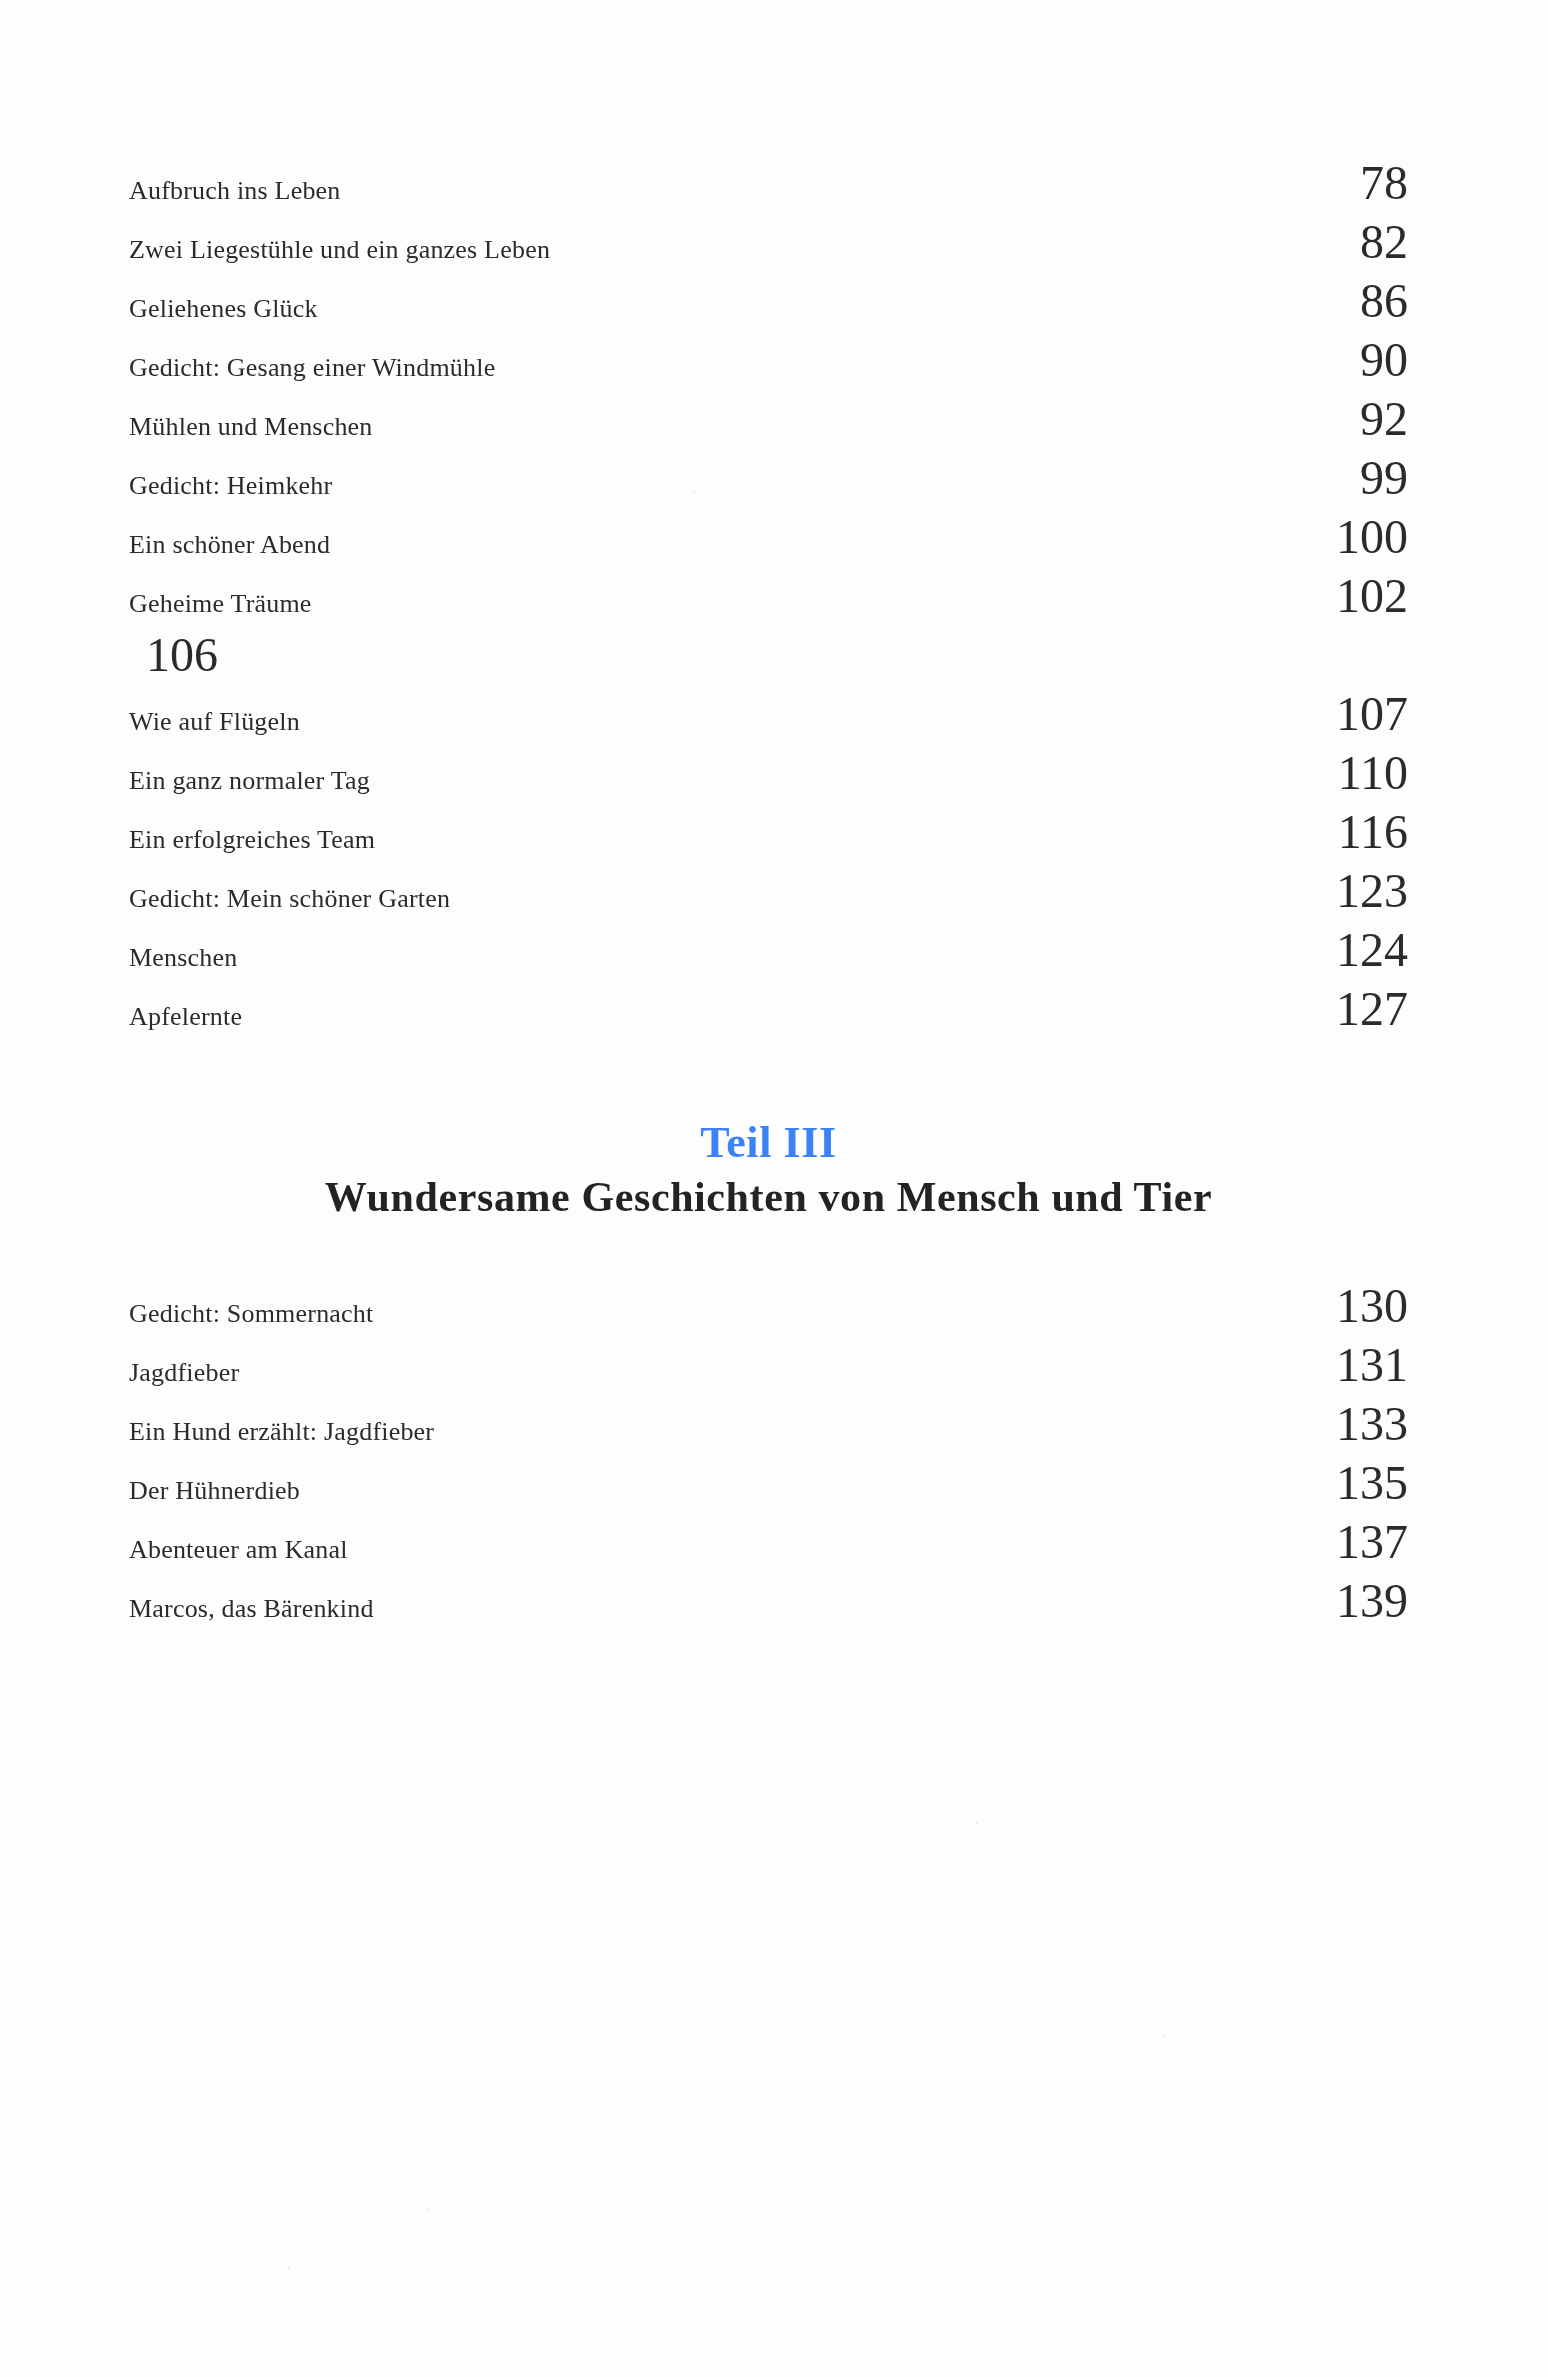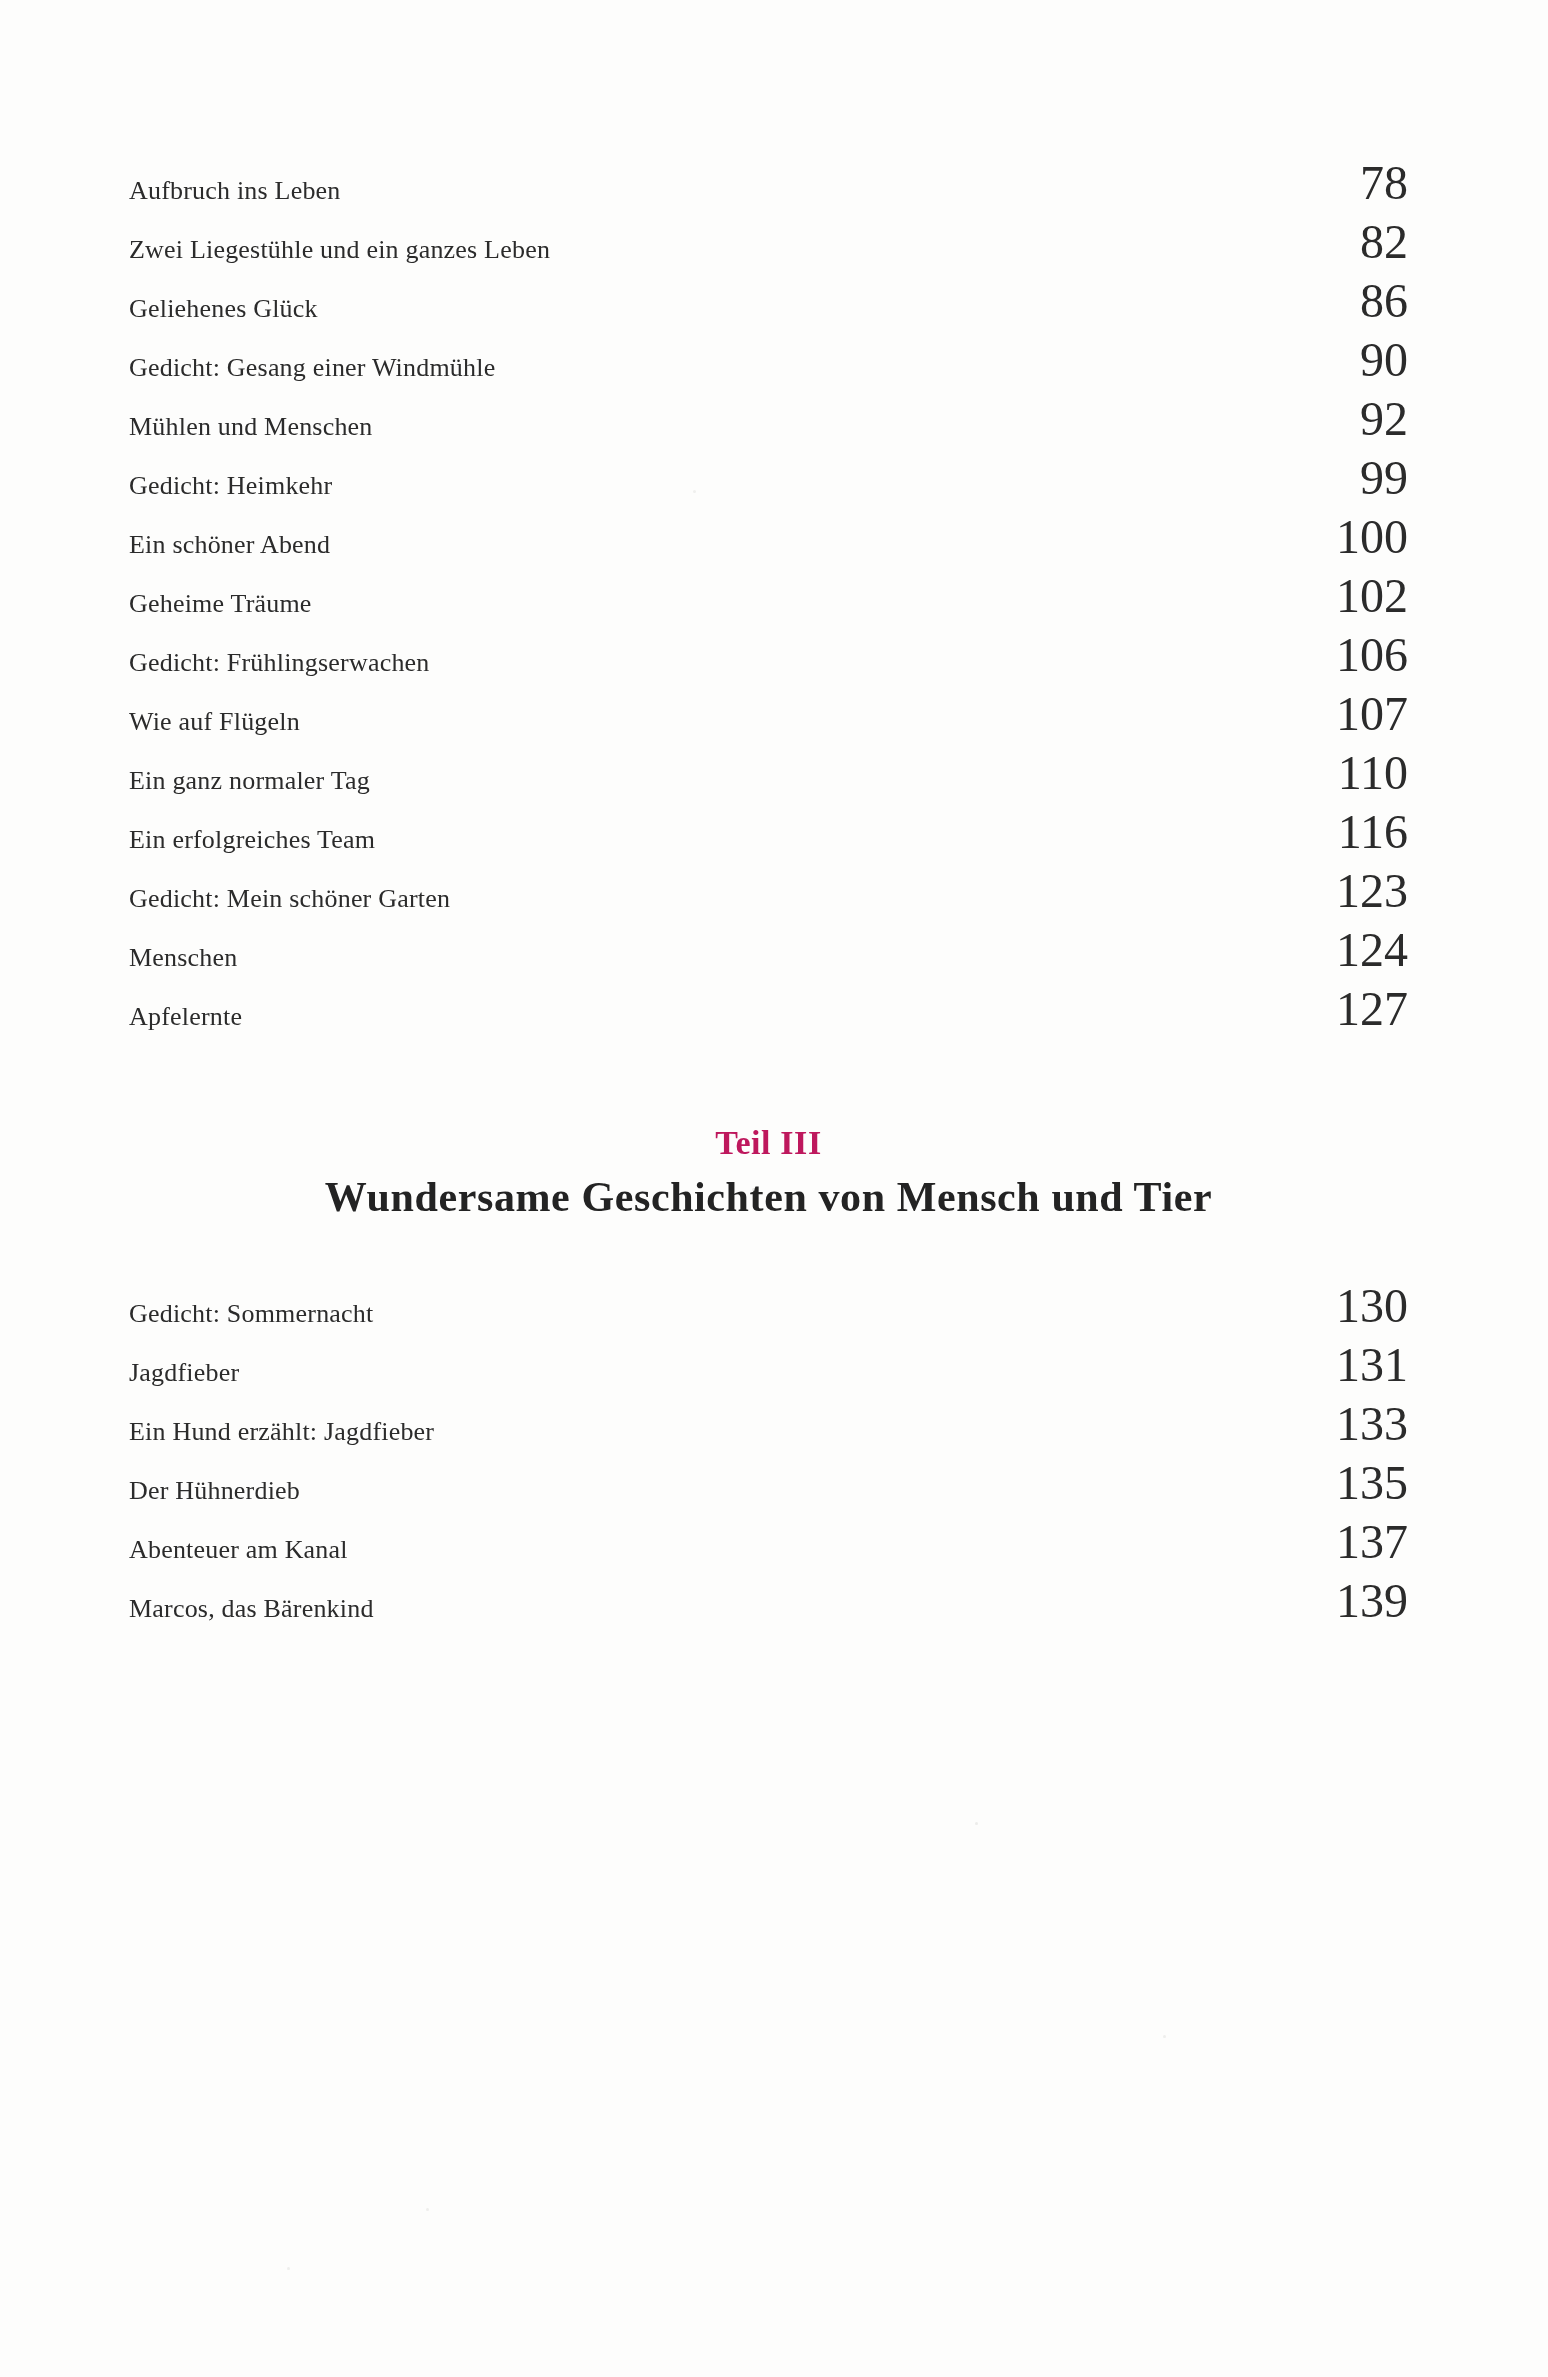--- a/index.html
+++ b/index.html
@@ -56,25 +56,25 @@
     font-variant-numeric: lining-nums;
   }
 
   
   .part-block {
     text-align: center;
     margin-top: 77px;
     margin-bottom: 51px;
   }
   .part-number {
-    font-size: 34px;
+    font-size: 44px;
     font-weight: bold;
     letter-spacing: 0.6px;
     line-height: 55px;
-    color: #be185d;
+    color: #3b82f6;
   }
   .part-title {
     font-size: 42px;
     font-weight: bold;
     letter-spacing: 0.6px;
     line-height: 55px;
     color: #232323;
   }
 
   
@@ -119,21 +119,20 @@
         </li>
         <li class="toc-row">
           <span class="toc-title">Ein schöner Abend</span>
           <span class="toc-page">100</span>
         </li>
         <li class="toc-row">
           <span class="toc-title">Geheime Träume</span>
           <span class="toc-page">102</span>
         </li>
         <li class="toc-row">
-          <span class="toc-title"><span class="kind">Gedicht:</span> Frühlingserwachen</span>
           <span class="toc-page">106</span>
         </li>
         <li class="toc-row">
           <span class="toc-title">Wie auf Flügeln</span>
           <span class="toc-page">107</span>
         </li>
         <li class="toc-row">
           <span class="toc-title">Ein ganz normaler Tag</span>
           <span class="toc-page">110</span>
         </li>

